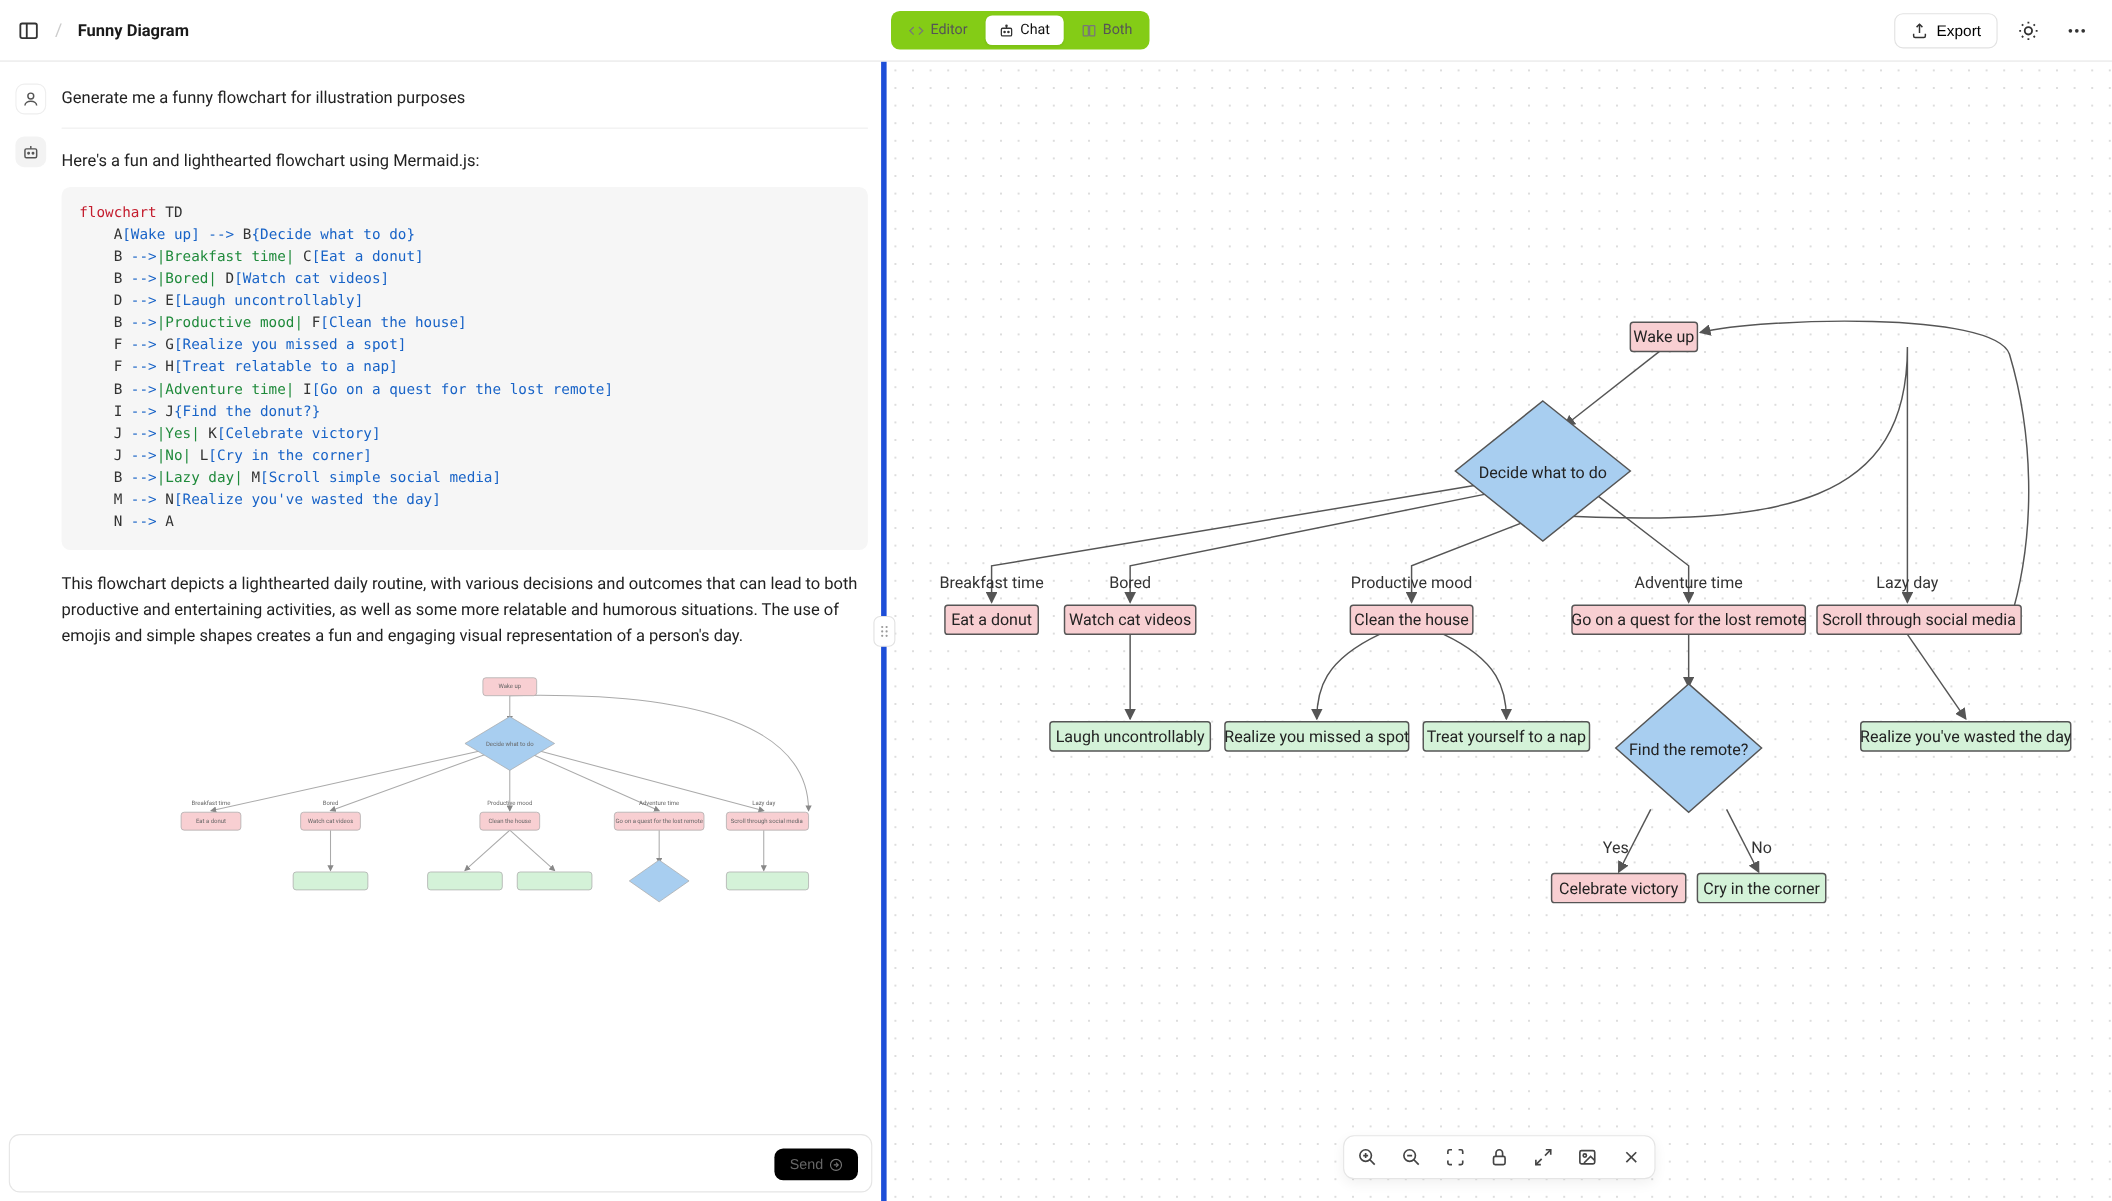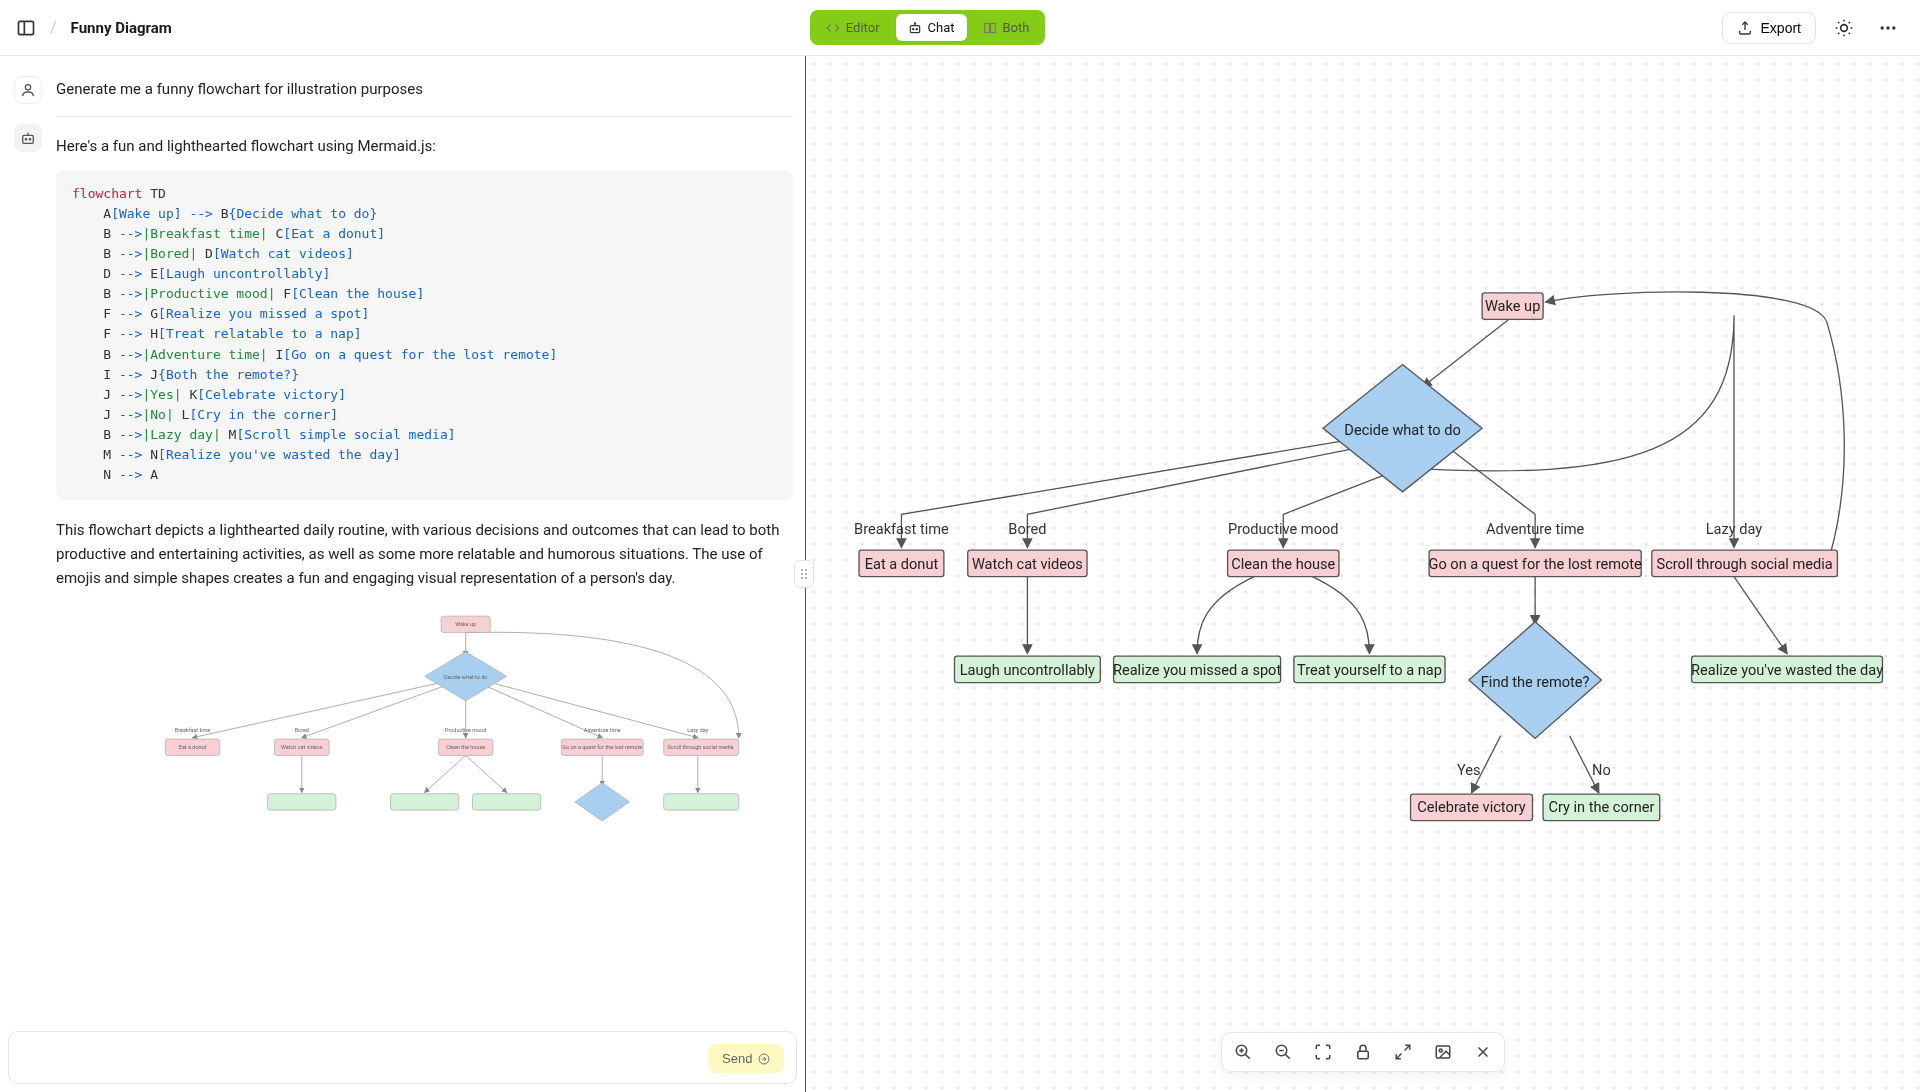--- a/index.html
+++ b/index.html
@@ -15,21 +15,21 @@
 .header-center { display: flex; align-items: flex-end; gap: 4px; background: #84cc16; border-radius: 8px; padding: 4px; }
 .tab { display: flex; align-items: center; gap: 6px; padding: 6px 12px; border-radius: 6px; font-size: 13px; color: #555; cursor: pointer; }
 .tab.active { background: #fff; color: #111; box-shadow: 0 1px 2px rgba(0,0,0,0.06); }
 .tab-icon { width: 14px; height: 14px; display: inline-flex; align-items: center; justify-content: center; }
 .header-right { display: flex; align-items: center; gap: 12px; margin-left: 38px; }
 .export-btn { display: flex; align-items: center; gap: 8px; padding: 7px 14px; border: 1px solid #e2e2e2; border-radius: 8px; font-size: 14px; background: #fff; cursor: pointer; }
 .icon-btn { width: 32px; height: 32px; display: flex; align-items: center; justify-content: center; border-radius: 6px; cursor: pointer; }
 
 
 .main { display: flex; flex: 1; overflow: hidden; position: relative; }
-.left-pane { width: 42%; display: flex; flex-direction: column; border-right: 1px solid #1d4ed8; position: relative; }
+.left-pane { width: 42%; display: flex; flex-direction: column; border-right: 5px solid #1d4ed8; position: relative; }
 .right-pane { flex: 1; position: relative; background-image: radial-gradient(circle, #ddd 1px, transparent 1px); background-size: 16px 16px; }
 
 
 .chat-scroll { flex: 1; overflow-y: auto; padding: 20px 12px 20px 14px; }
 .msg-row { display: flex; gap: 14px; margin-bottom: 20px; }
 .avatar { width: 28px; height: 28px; border-radius: 8px; display: flex; align-items: center; justify-content: center; flex-shrink: 0; border: 1px solid #eee; }
 .avatar.bot { background: #f3f3f3; border: none; }
 .msg-body { flex: 1; font-size: 15px; line-height: 1.5; color: #222; }
 .user-text { padding-top: 2px; }
 .divider-thin { border-top: 1px solid #eee; margin: 14px 0 18px; }
@@ -44,21 +44,21 @@
 .para { color: #222; font-size: 15px; line-height: 1.6; }
 
 .mini-diagram { margin-top: 18px; width: 100%; }
 
 
 .composer-wrap { padding: 8px; }
 .composer { border: 1px solid #e5e5e5; border-radius: 10px; padding: 12px 12px 10px; display: flex; flex-direction: column; gap: 10px; }
 .composer-input { border: none; outline: none; resize: none; font-family: inherit; font-size: 14px; color: #333; min-height: 22px; }
 .composer-input::placeholder { color: #aaa; }
 .composer-actions { display: flex; justify-content: flex-end; }
-.send-btn { display: flex; align-items: center; gap: 6px; background: #fef9c3; color: #666; border: none; border-radius: 8px; padding: 7px 14px; font-size: 13px; cursor: pointer; }
+.send-btn { display: flex; align-items: center; gap: 6px; background: #000000; color: #666; border: none; border-radius: 8px; padding: 7px 14px; font-size: 13px; cursor: pointer; }
 
 
 .pane-handle { position: absolute; left: -12px; top: 50%; transform: translateY(-50%); width: 20px; height: 28px; background: #fff; border: 1px solid #e2e2e2; border-radius: 6px; display: flex; align-items: center; justify-content: center; cursor: col-resize; z-index: 5; }
 
 
 .canvas-inner { position: absolute; inset: 0; }
 .diagram-svg { width: 100%; height: 100%; }
 
 .node-rect { stroke: #555; stroke-width: 1; }
 .node-pink { fill: #f8cfd2; }
@@ -188,21 +188,21 @@
 
             <pre class="code-block" id="code-block"><span class="tok-kw">flowchart</span><span class="tok-id"> TD</span>
 <span class="tok-id">    A</span><span class="tok-br">[Wake up]</span><span class="tok-arrow"> --&gt; </span><span class="tok-id">B</span><span class="tok-br">{Decide what to do}</span>
 <span class="tok-id">    B </span><span class="tok-arrow">--&gt;</span><span class="tok-lbl">|Breakfast time|</span><span class="tok-id"> C</span><span class="tok-br">[Eat a donut]</span>
 <span class="tok-id">    B </span><span class="tok-arrow">--&gt;</span><span class="tok-lbl">|Bored|</span><span class="tok-id"> D</span><span class="tok-br">[Watch cat videos]</span>
 <span class="tok-id">    D </span><span class="tok-arrow">--&gt;</span><span class="tok-id"> E</span><span class="tok-br">[Laugh uncontrollably]</span>
 <span class="tok-id">    B </span><span class="tok-arrow">--&gt;</span><span class="tok-lbl">|Productive mood|</span><span class="tok-id"> F</span><span class="tok-br">[Clean the house]</span>
 <span class="tok-id">    F </span><span class="tok-arrow">--&gt;</span><span class="tok-id"> G</span><span class="tok-br">[Realize you missed a spot]</span>
 <span class="tok-id">    F </span><span class="tok-arrow">--&gt;</span><span class="tok-id"> H</span><span class="tok-br">[Treat relatable to a nap]</span>
 <span class="tok-id">    B </span><span class="tok-arrow">--&gt;</span><span class="tok-lbl">|Adventure time|</span><span class="tok-id"> I</span><span class="tok-br">[Go on a quest for the lost remote]</span>
-<span class="tok-id">    I </span><span class="tok-arrow">--&gt;</span><span class="tok-id"> J</span><span class="tok-br">{Both the remote?}</span>
+<span class="tok-id">    I </span><span class="tok-arrow">--&gt;</span><span class="tok-id"> J</span><span class="tok-br">{Find the donut?}</span>
 <span class="tok-id">    J </span><span class="tok-arrow">--&gt;</span><span class="tok-lbl">|Yes|</span><span class="tok-id"> K</span><span class="tok-br">[Celebrate victory]</span>
 <span class="tok-id">    J </span><span class="tok-arrow">--&gt;</span><span class="tok-lbl">|No|</span><span class="tok-id"> L</span><span class="tok-br">[Cry in the corner]</span>
 <span class="tok-id">    B </span><span class="tok-arrow">--&gt;</span><span class="tok-lbl">|Lazy day|</span><span class="tok-id"> M</span><span class="tok-br">[Scroll simple social media]</span>
 <span class="tok-id">    M </span><span class="tok-arrow">--&gt;</span><span class="tok-id"> N</span><span class="tok-br">[Realize you've wasted the day]</span>
 <span class="tok-id">    N </span><span class="tok-arrow">--&gt;</span><span class="tok-id"> A</span>
 </pre>
 
             <p class="para">This flowchart depicts a lighthearted daily routine, with various decisions and outcomes that can lead to both productive and entertaining activities, as well as some more relatable and humorous situations. The use of emojis and simple shapes creates a fun and engaging visual representation of a person's day.</p>
 
             <svg class="mini-diagram" viewBox="0 0 540 170">

